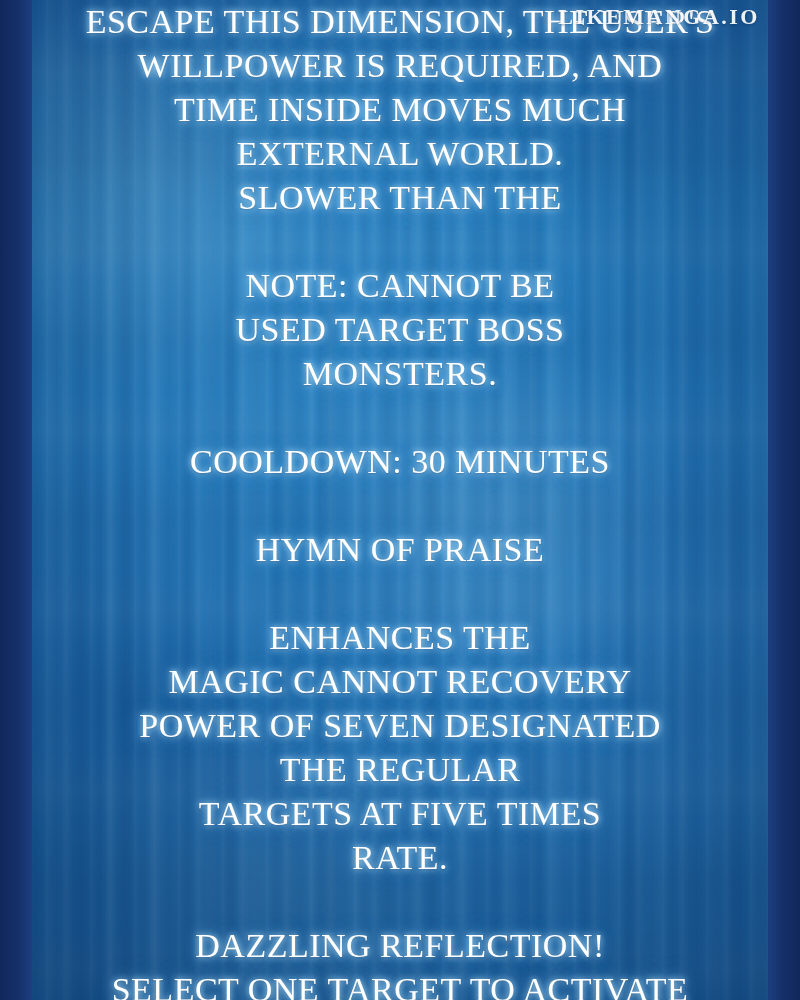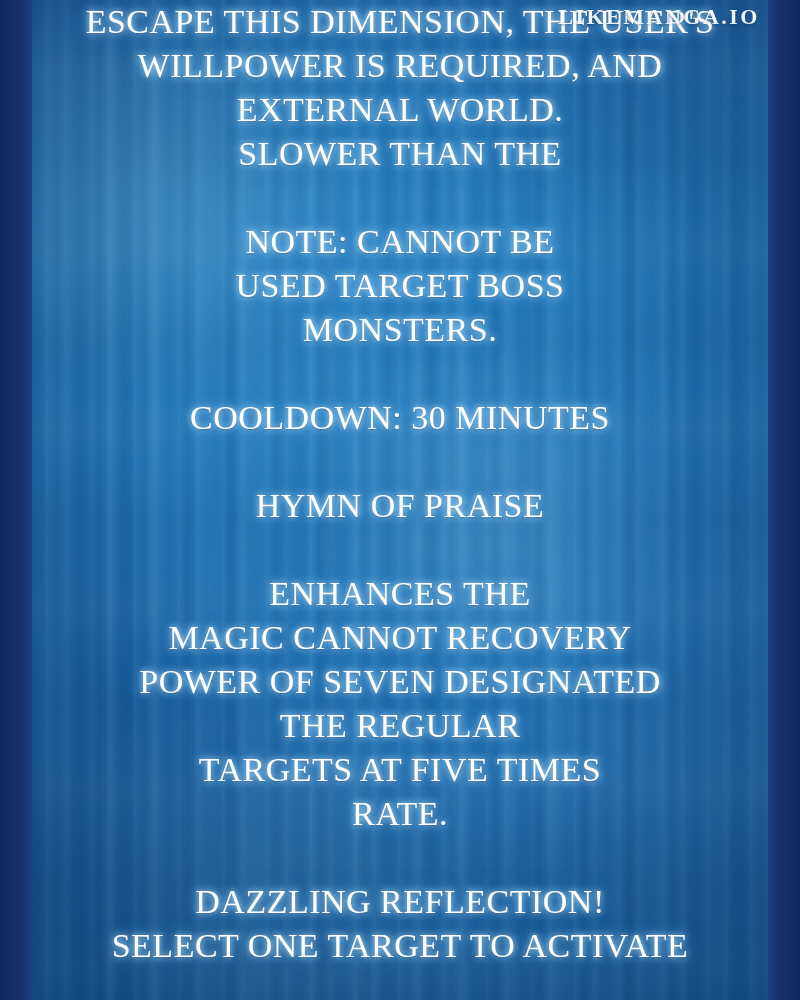--- a/index.html
+++ b/index.html
@@ -167,20 +167,21 @@
   <div class="gutter left"></div>
   <div class="gutter right"></div>
 
   <div class="watermark">LIKEMANGA.IO</div>
 
   <div class="text-layer">
 
     <div class="para">
       <span class="line">ESCAPE THIS DIMENSION, THE USER'S</span>
       <span class="line">WILLPOWER IS REQUIRED, AND</span>
+      <span class="line">TIME INSIDE MOVES MUCH</span>
       <span class="line">EXTERNAL WORLD.</span>
       <span class="line">SLOWER THAN THE</span>
     </div>
 
     <span class="spacer"></span>
 
     <div class="para">
       <span class="line">NOTE: CANNOT BE</span>
       <span class="line">USED TARGET BOSS</span>
       <span class="line">MONSTERS.</span>

